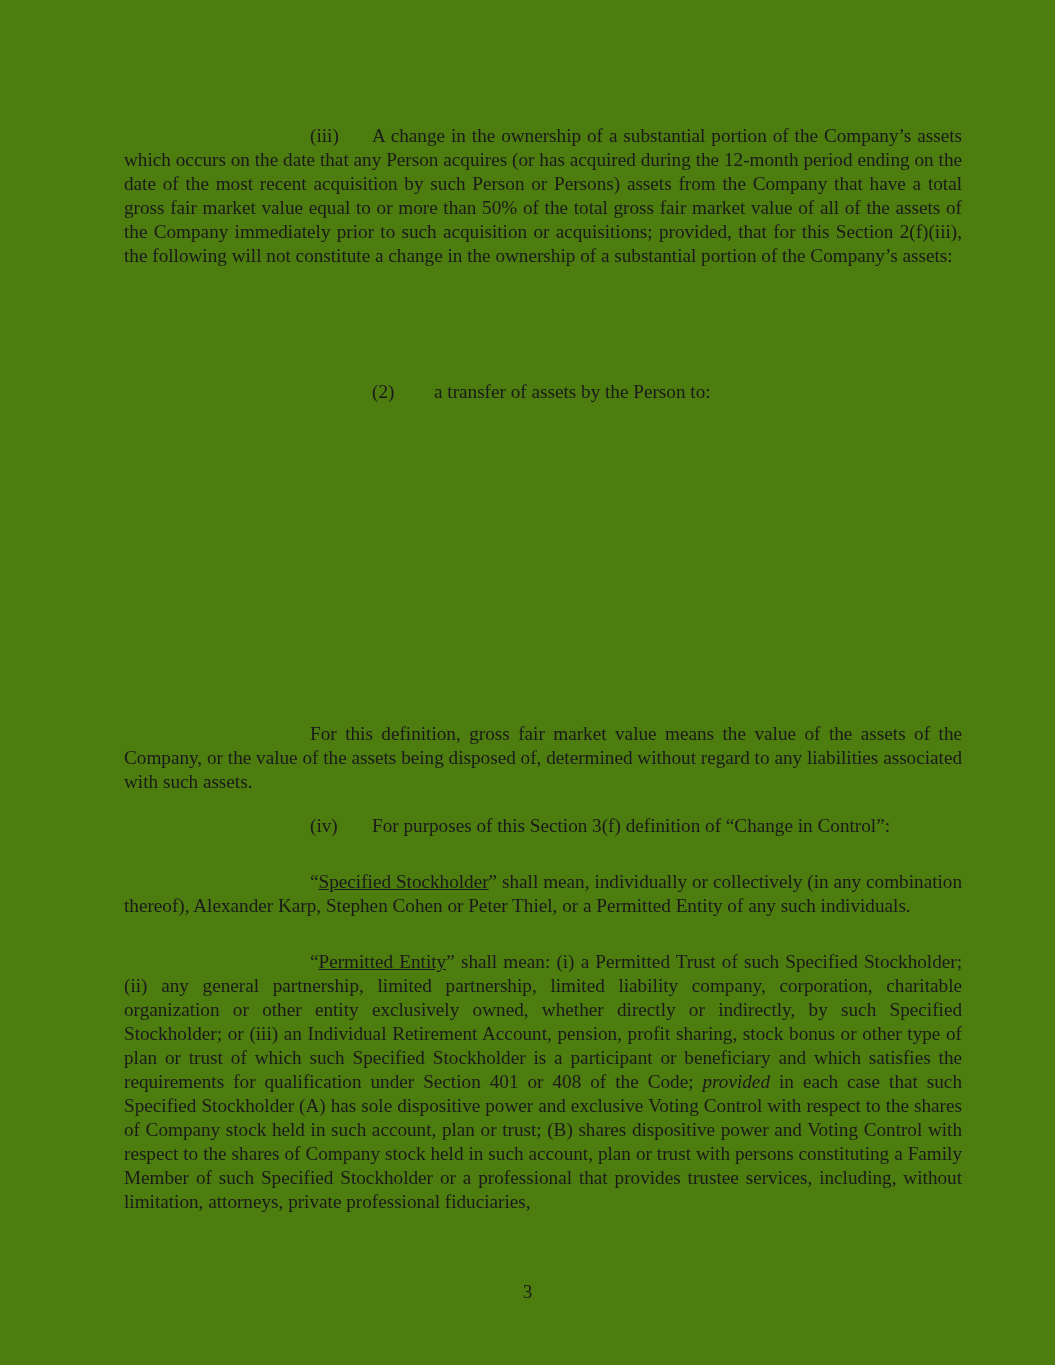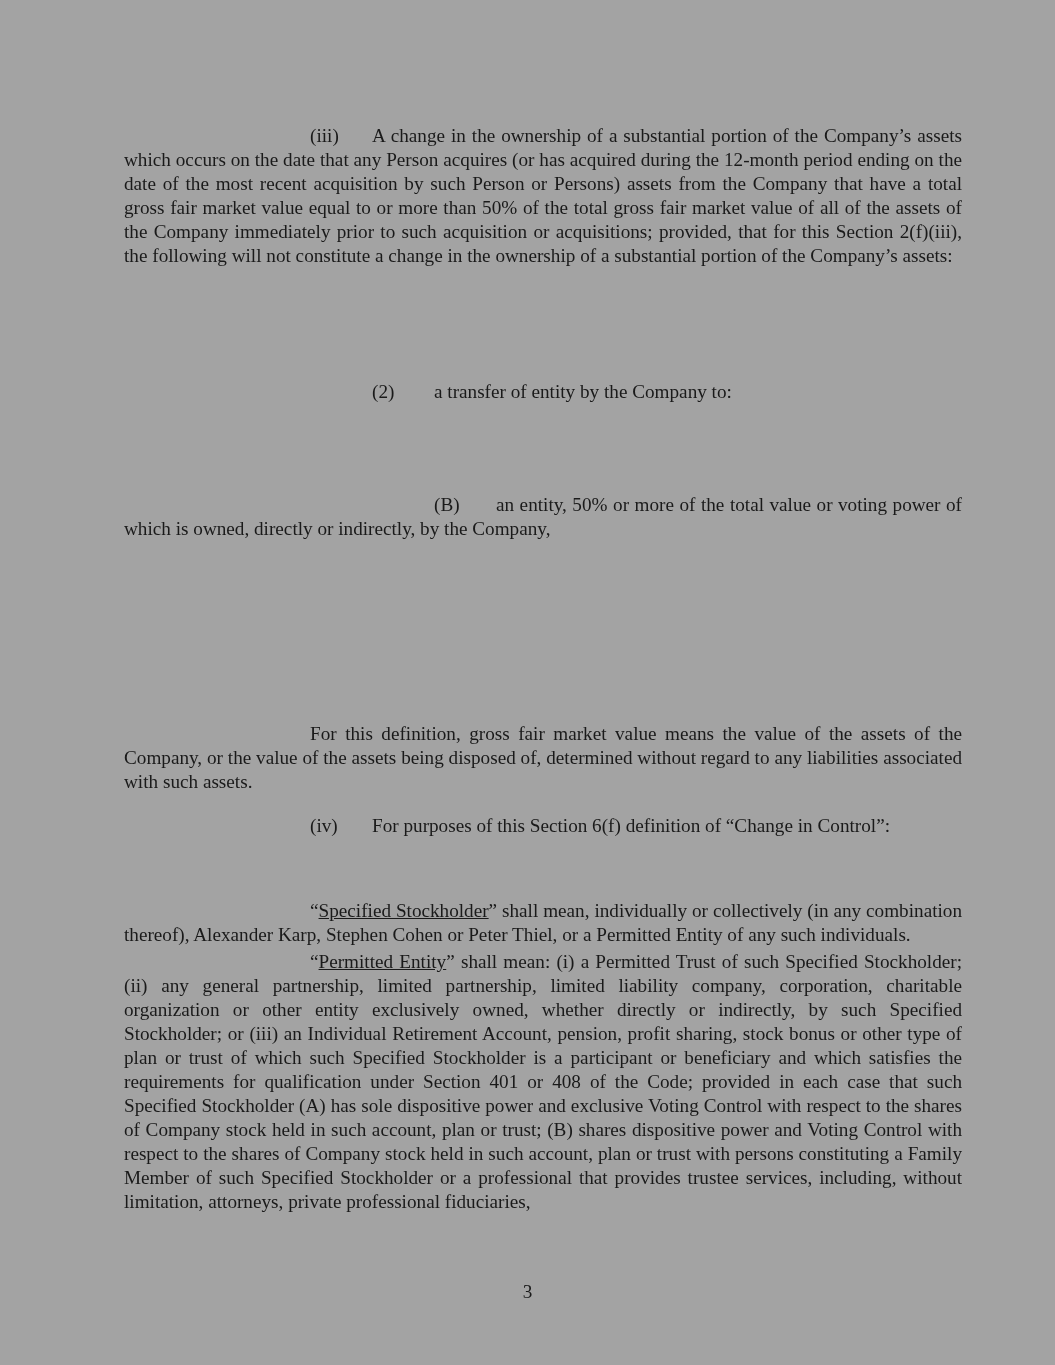--- a/index.html
+++ b/index.html
@@ -13,39 +13,39 @@
       position: relative;
       overflow: hidden;
       font-family: "Liberation Serif", "DejaVu Serif", serif;
       color: #1a1a1a;
     }
     .page {
       position: absolute;
       left: 0; top: 0;
       width: 1055px;
       height: 1365px;
-      background: #a3a3a3;
+      background: #4d7c0f;
     }
     .para {
       position: absolute;
       left: 124px;
       width: 838px;
       font-size: 19.2px;
       line-height: 24px;
       text-align: justify;
       margin: 0;
     }
     .para .ind {
       display: inline-block;
     }
     .lbl {
       display: inline-block;
     }
     .u { text-decoration: underline; }
-    .i { }
+    .i { font-style: italic; }
     .page-number {
       position: absolute;
       left: 0;
       width: 1055px;
       top: 1280px;
       text-align: center;
       font-size: 19.2px;
       line-height: 24px;
     }
   </style>
@@ -53,39 +53,36 @@
 <body>
 
 <div class="page">
 
   <p class="para" style="top:124px;">
     <span class="ind" style="width:186px;"></span><span class="lbl" style="width:62px;">(iii)</span><span>A change in the ownership of a substantial portion of the Company’s assets which occurs on the date that any Person acquires (or has acquired during the 12-month period ending on the date of the most recent acquisition by such Person or Persons) assets from the Company that have a total gross fair market value equal to or more than 50% of the total gross fair market value of all of the assets of the Company immediately prior to such acquisition or acquisitions; provided, that for this Section 2(f)(iii), the following will not constitute a change in the ownership of a substantial portion of the Company’s assets:</span>
   </p>
 
 
   <p class="para" style="top:380px;">
-    <span class="ind" style="width:248px;"></span><span class="lbl" style="width:62px;">(2)</span><span>a transfer of entity by the Company to:</span>
+    <span class="ind" style="width:248px;"></span><span class="lbl" style="width:62px;">(2)</span><span>a transfer of assets by the Person to:</span>
   </p>
 
 
-  <p class="para" style="top:493px;">
-    <span class="ind" style="width:310px;"></span><span class="lbl" style="width:62px;">(B)</span><span>an entity, 50% or more of the total value or voting power of which is owned, directly or indirectly, by the Company,</span>
-  </p>
 
 
 
   <p class="para" style="top:722px;">
     <span class="ind" style="width:186px;"></span><span>For this definition, gross fair market value means the value of the assets of the Company, or the value of the assets being disposed of, determined without regard to any liabilities associated with such assets.</span>
   </p>
 
   <p class="para" style="top:814px;">
-    <span class="ind" style="width:186px;"></span><span class="lbl" style="width:62px;">(iv)</span><span>For purposes of this Section 6(f) definition of  “Change in Control”:</span>
+    <span class="ind" style="width:186px;"></span><span class="lbl" style="width:62px;">(iv)</span><span>For purposes of this Section 3(f) definition of  “Change in Control”:</span>
   </p>
 
-  <p class="para" style="top:899px;">
+  <p class="para" style="top:870px;">
     <span class="ind" style="width:186px;"></span><span>“</span><span class="u">Specified Stockholder</span><span>”</span><span> shall mean, individually or collectively (in any combination thereof), Alexander Karp, Stephen Cohen or Peter Thiel, or a Permitted Entity of any such individuals.</span>
   </p>
 
   <p class="para" style="top:950px;">
     <span class="ind" style="width:186px;"></span><span>“</span><span class="u">Permitted Entity</span><span>”</span><span> shall mean: (i) a Permitted Trust of such Specified Stockholder; (ii) any general partnership, limited partnership, limited liability company, corporation, charitable organization or other entity exclusively owned, whether directly or indirectly, by such Specified Stockholder; or (iii) an Individual Retirement Account, pension, profit sharing, stock bonus or other type of plan or trust of which such Specified Stockholder is a participant or beneficiary and which satisfies the requirements for qualification under Section 401 or 408 of the Code; </span><span class="i">provided</span><span> in each case that such Specified Stockholder (A) has sole dispositive power and exclusive Voting Control with respect to the shares of Company stock held in such account, plan or trust; (B) shares dispositive power and Voting Control with respect to the shares of Company stock held in such account, plan or trust with persons constituting a Family Member of such Specified Stockholder or a professional that provides trustee services, including, without limitation, attorneys, private professional fiduciaries,</span>
   </p>
 
   <div class="page-number">3</div>
 
 </div>

